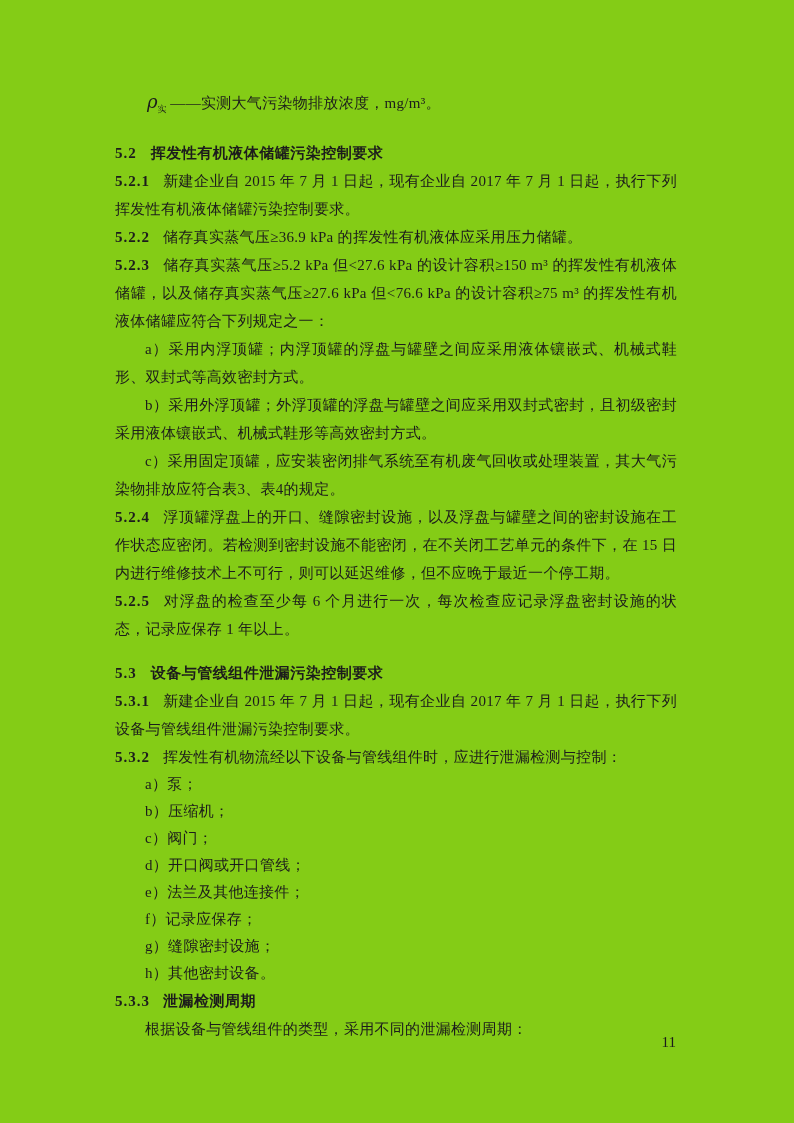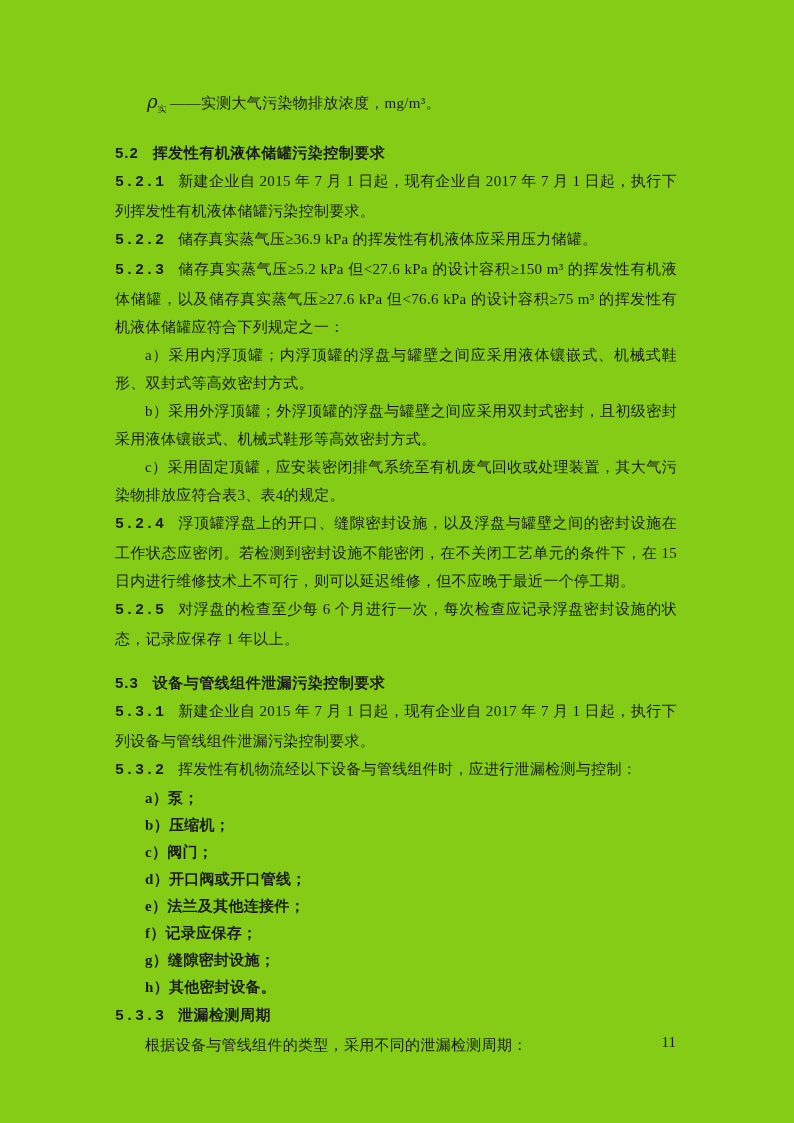--- a/index.html
+++ b/index.html
@@ -32,54 +32,53 @@
     font-family: "DejaVu Serif", serif;
   }
   .rho-sub {
     font-size: 9px;
     vertical-align: -4px;
   }
   .formula-def { letter-spacing: 0.3px; }
 
   .sec-heading {
     margin: 0;
-    font-family: Liberation Sans, sans-serif;
+    font-family: Liberation Serif, serif;
     font-weight: bold;
     font-size: 15px;
     line-height: 28px;
     letter-spacing: 0.5px;
   }
   .sec-heading.mt { margin-top: 16px; }
   .sec-heading .hnum { margin-right: 14px; letter-spacing: 1px; }
 
   .clause {
     line-height: 28px;
     text-align: justify;
     letter-spacing: 0.3px;
   }
   .cnum {
-    font-family: Liberation Mono, monospace;
+    font-family: Liberation Serif, serif;
     font-weight: bold;
     letter-spacing: 1px;
     margin-right: 13px;
   }
   .indent2 { text-indent: 2em; }
 
   .sub-heading {
     line-height: 28px;
     font-family: "Liberation Sans", "DejaVu Sans", sans-serif;
     font-weight: bold;
     letter-spacing: 0.5px;
   }
 
   .li {
     line-height: 27px;
     padding-left: 2em;
     letter-spacing: 0.3px;
-    font-weight: bold;
   }
 
   .page-number {
     position: absolute;
     top: 1032px;
     right: 118px;
     font-size: 15px;
     line-height: 20px;
     font-family: "Liberation Serif", "DejaVu Serif", serif;
     text-align: center;

